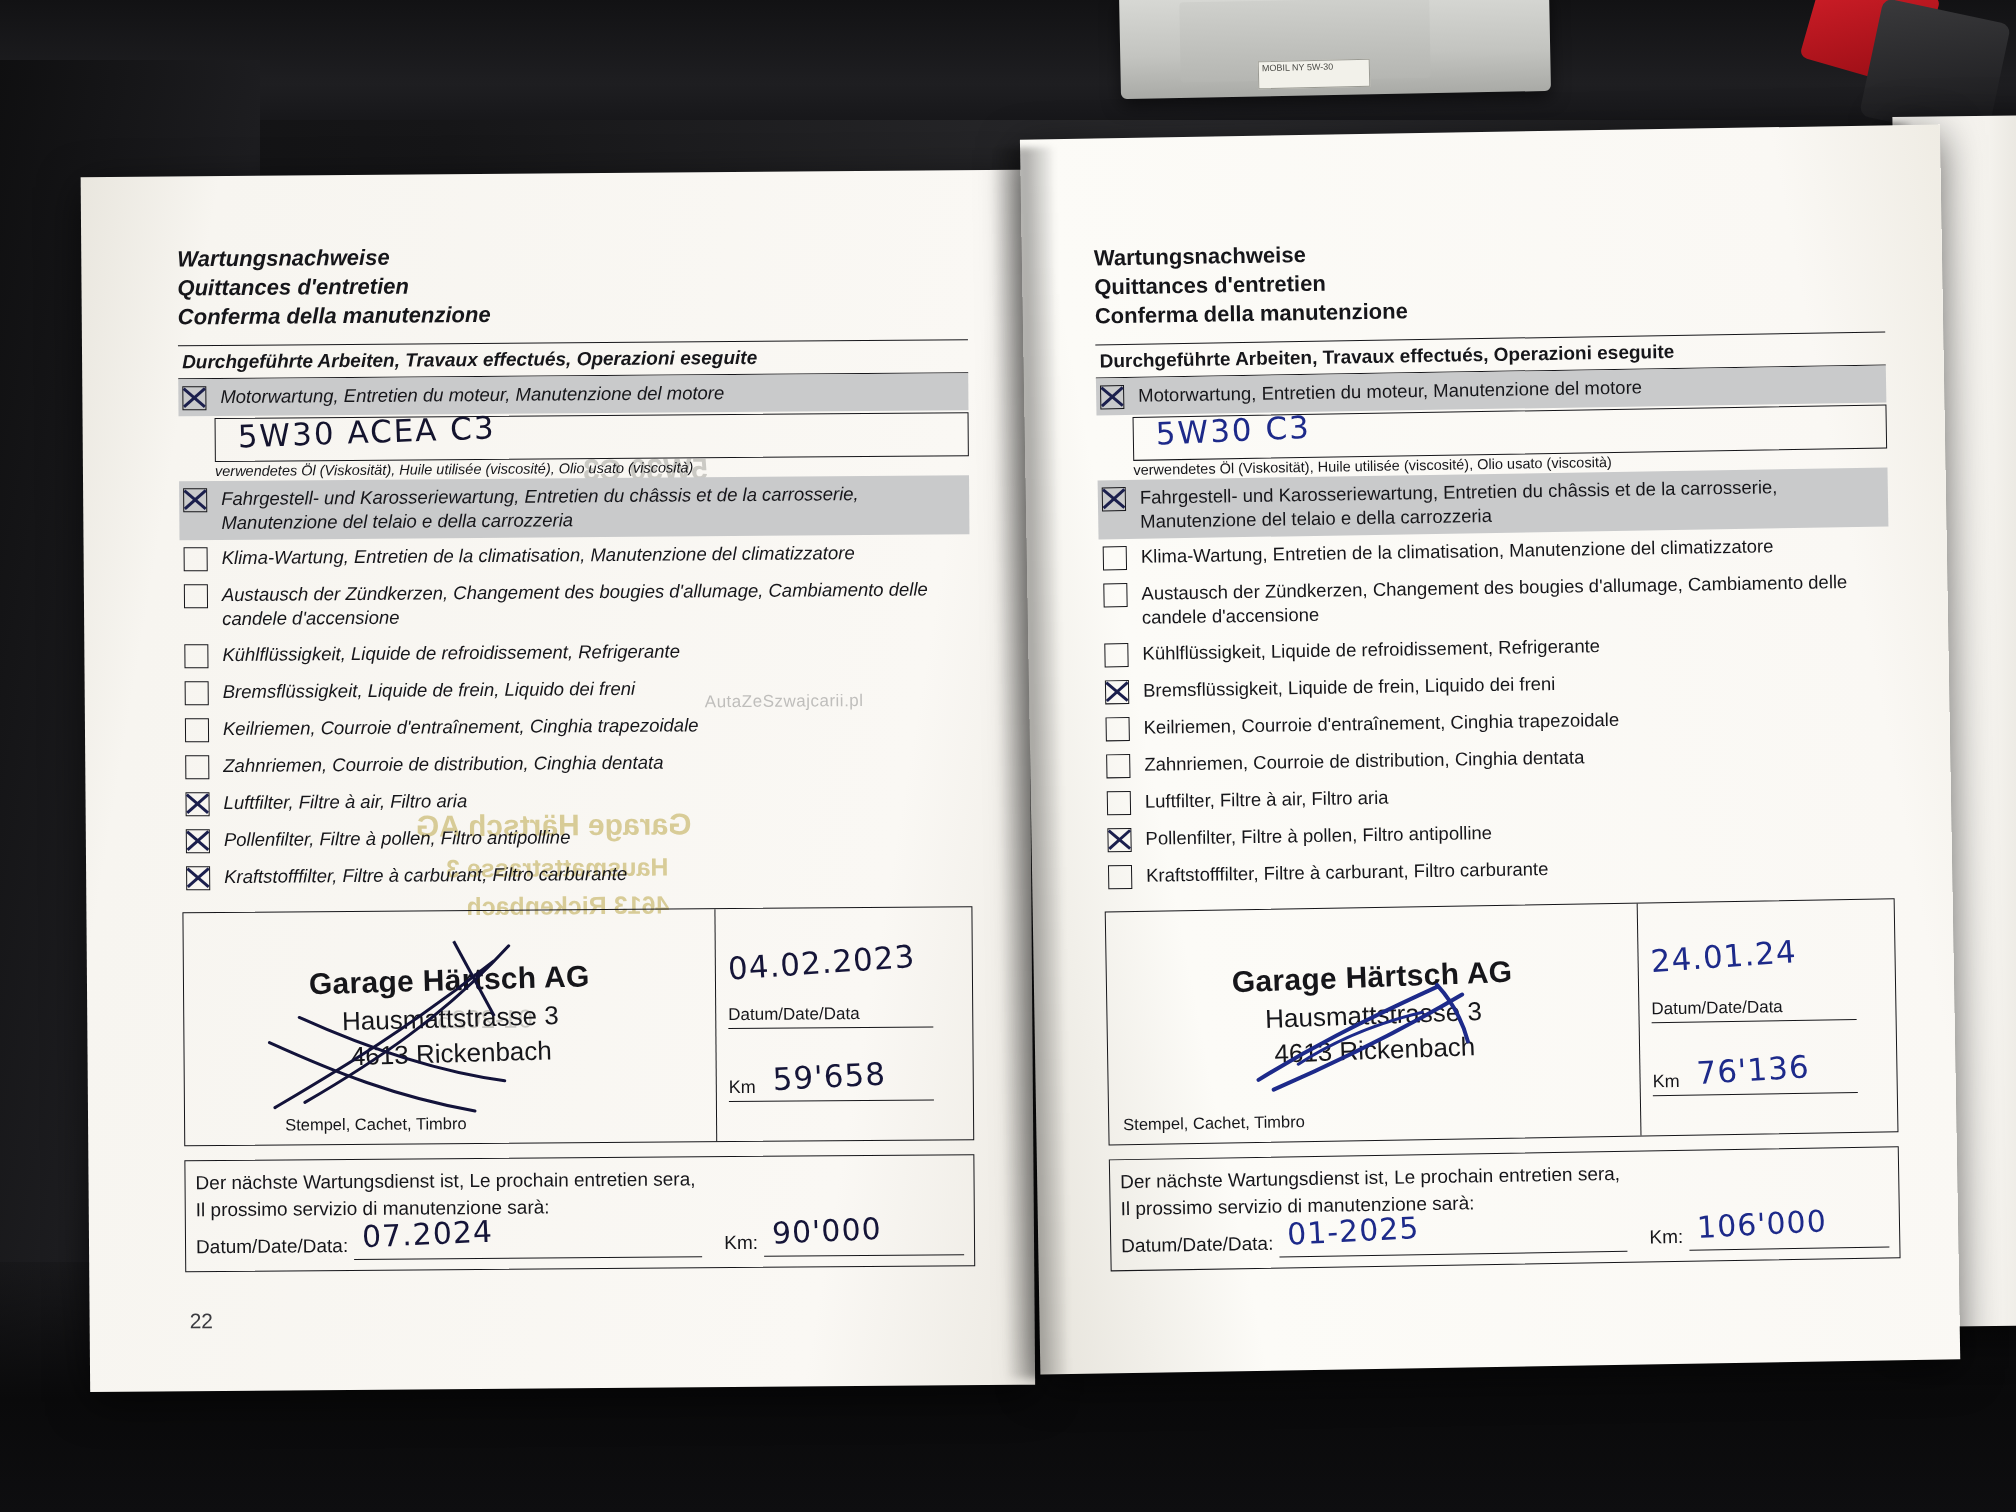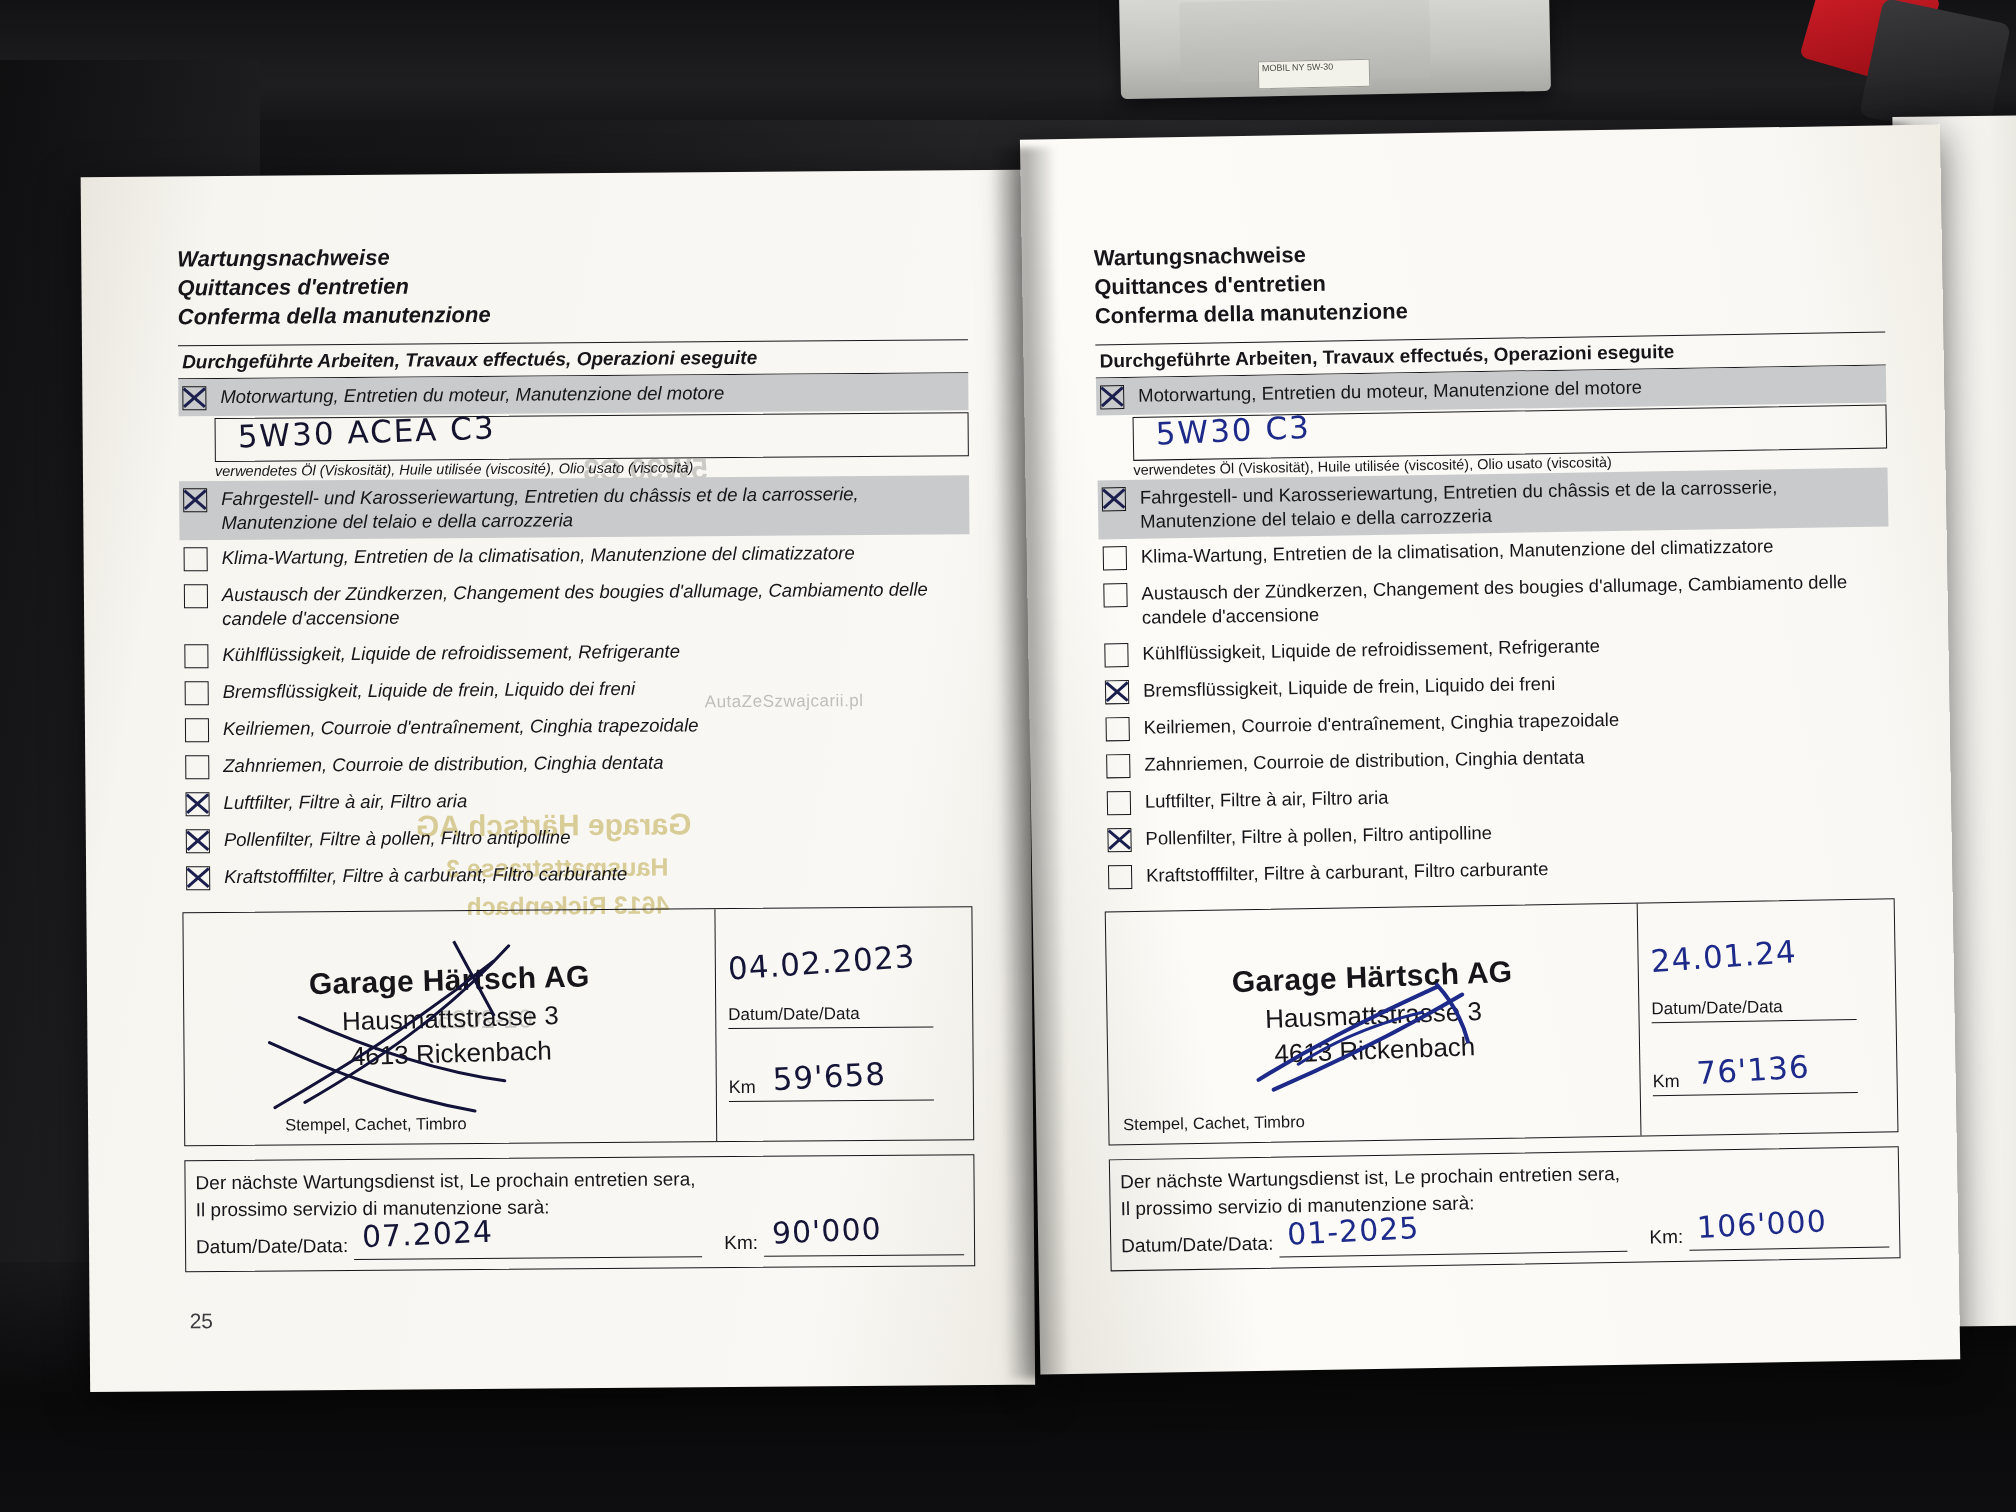--- a/index.html
+++ b/index.html
@@ -527,21 +527,21 @@
             </div>
             <div class="next-km-label">Km:</div>
             <div class="next-km-val">
               <div class="hw">90'000</div>
             </div>
           </div>
         </div>
 
       </div>
 
-      <div class="page-num">25</div>
+      <div class="page-num">22</div>
     </div>
   </div>
 
   <div class="page page-right">
     <div class="page-inner">
       <div class="form form-right">
 
         <div class="title-block">
           <div class="t-line t-de">Wartungsnachweise</div>
           <div class="t-line t-fr">Quittances d'entretien</div>

